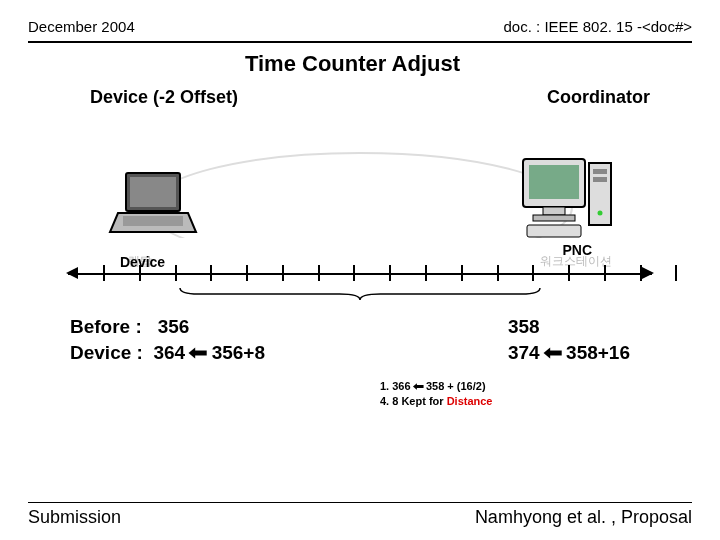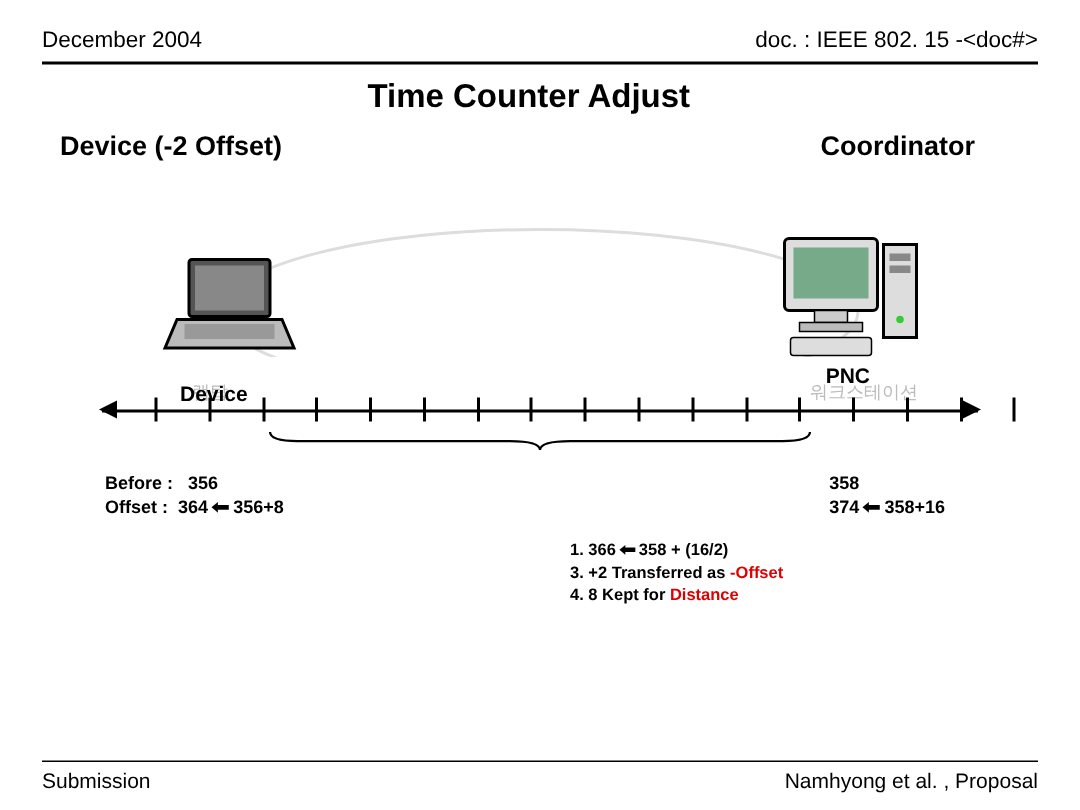--- a/index.html
+++ b/index.html
@@ -27,21 +27,21 @@
   }
   .title {
     text-align: center;
     font-size: 22px;
     font-weight: bold;
     margin: 6px 15px 10px 0;
   }
   .roles {
     display: flex;
     justify-content: space-between;
-    padding: 0 70px 0 40px;
+    padding: 0 70px 0 90px;
     font-size: 18px;
     font-weight: bold;
     align-items: flex-end;
   }
   .stage {
     position: relative;
     height: 200px;
     margin: 0 28px;
   }
   .laptop {
@@ -84,21 +84,21 @@
   }
   .arrow-left { left: -2px; border-right: 12px solid #000; }
   .arrow-right { right: -2px; border-left: 12px solid #000; }
   .dev-label, .pnc-label {
     position: absolute;
     top: 134px;
     font-size: 14px;
     font-weight: bold;
   }
   .dev-label { left: 92px; margin-top: 12px; }
-  .pnc-label { right: 112px; }
+  .pnc-label { right: 100px; }
   .ghost {
     position: absolute;
     top: 145px;
     font-size: 12px;
     color: #bbb;
   }
   .ghost-l { left: 100px; }
   .ghost-r { right: 80px; }
   .brace {
     position: absolute;
@@ -114,21 +114,21 @@
     right: 110px;
     top: 30px;
     height: 100px;
   }
   .ellipse svg { width: 100%; height: 100%; }
   .values {
     display: flex;
     justify-content: space-between;
     padding: 0 90px 0 70px;
     margin-top: 6px;
-    font-size: 12px;
+    font-size: 19px;
     font-weight: bold;
   }
   .values .col { line-height: 1.35; }
   .larr {
     font-family: Arial, sans-serif;
     display: inline-block;
     transform: scaleX(1.2);
     font-weight: bold;
   }
   .notes {
@@ -141,21 +141,21 @@
   .red { color: #d00; }
   .footer {
     position: absolute;
     left: 28px;
     right: 28px;
     bottom: 12px;
   }
   .footer-row {
     display: flex;
     justify-content: space-between;
-    font-size: 14px;
+    font-size: 18px;
     padding-top: 2px;
   }
   .footer-rule {
     border: none;
     border-top: 1.5px solid #000;
     margin: 0 0 2px 0;
   }
 </style>
 </head>
 <body>
@@ -241,44 +241,41 @@
   </div>
 </div>
 
 <div class="values">
   <div class="col">
     <div>
       <span>Before :</span>&nbsp;&nbsp;
       <span>356</span>
     </div>
     <div>
-      <span>Offset :</span>&nbsp;
+      <span>Device :</span>&nbsp;
       <span>364</span>
       <span class="larr">⬅</span>
       <span>356+8</span>
     </div>
   </div>
   <div class="col">
     <div>358</div>
     <div>
       <span>374</span>
       <span class="larr">⬅</span>
       <span>358+16</span>
     </div>
   </div>
 </div>
 
 <div class="notes">
   <div>
     <span>1. 366 </span><span class="larr">⬅</span><span> 358 + (16/2)</span>
   </div>
   <div>
-    <span>3. +2 Transferred as </span><span class="red">-Offset</span>
-  </div>
-  <div>
     <span>4.  8 Kept for </span><span class="red">Distance</span>
   </div>
 </div>
 
 <div class="footer">
   <hr class="footer-rule">
   <div class="footer-row">
     <span>Submission</span>
     <span>Namhyong et al. , Proposal</span>
   </div>

